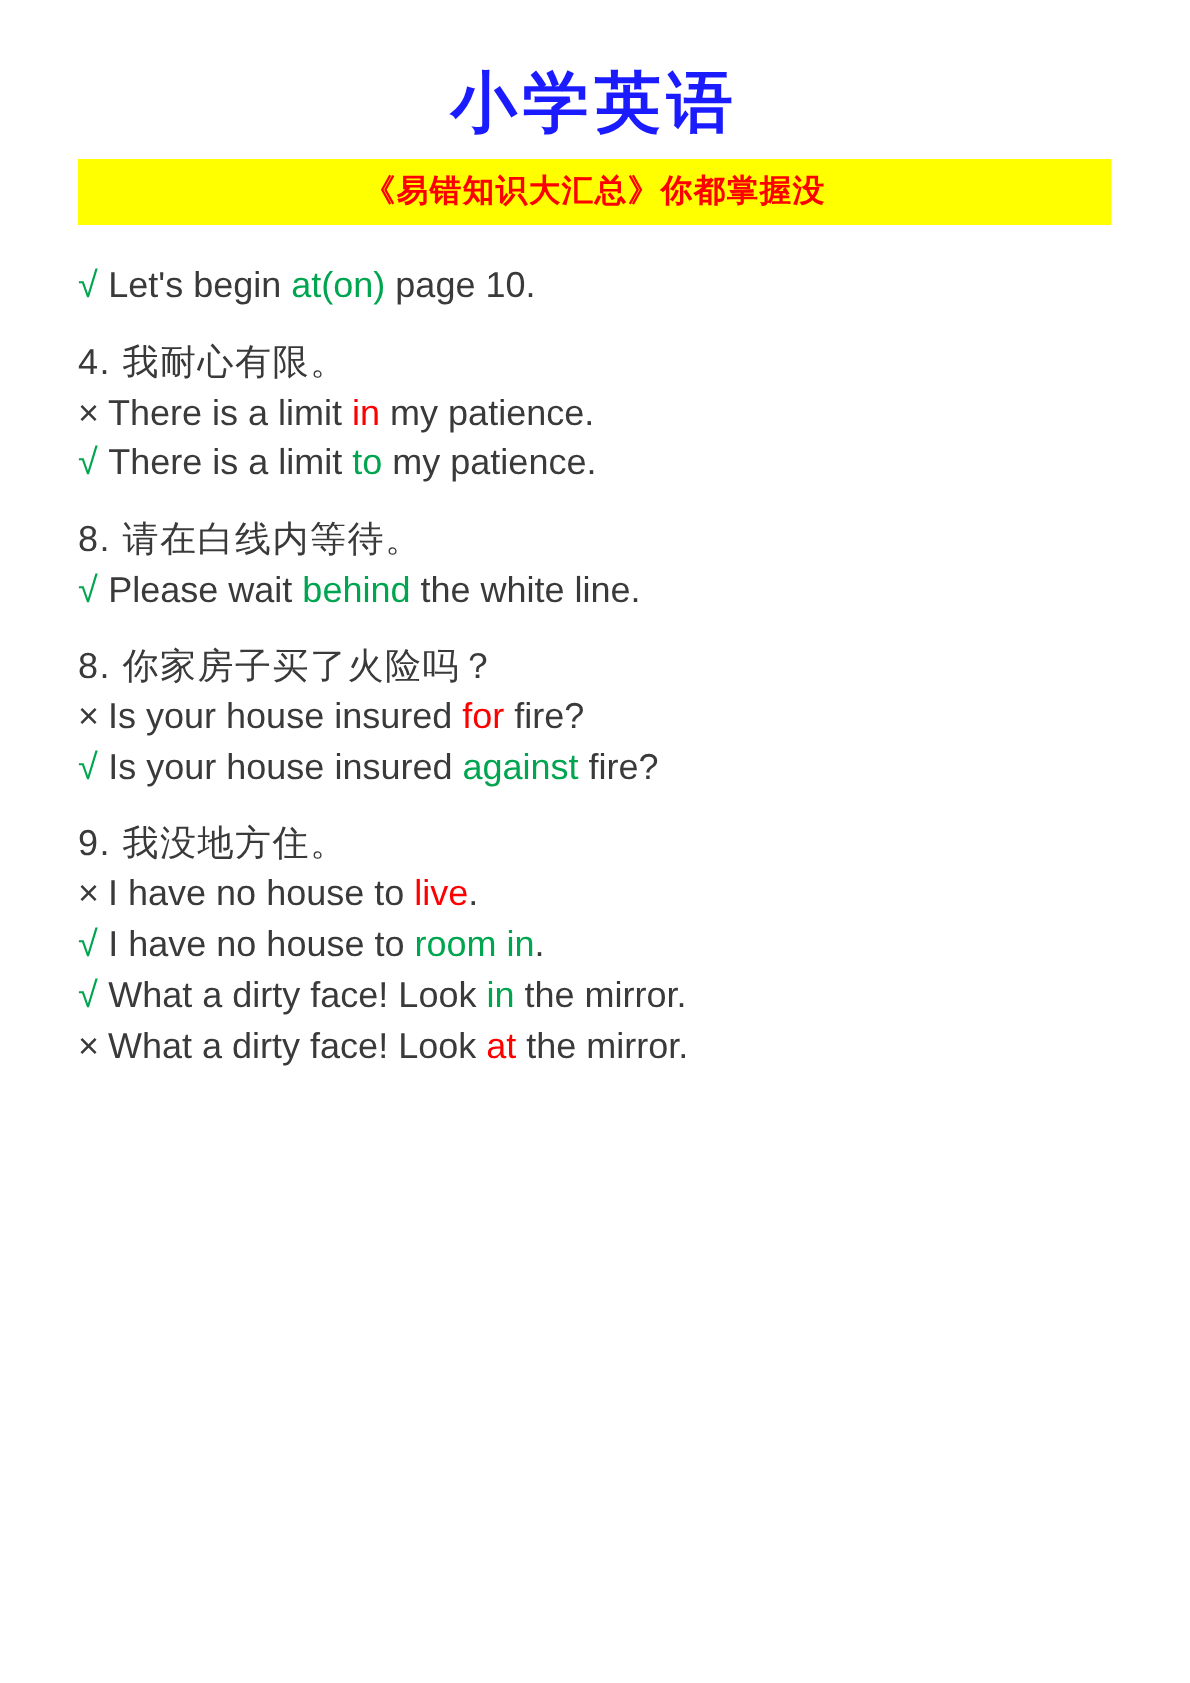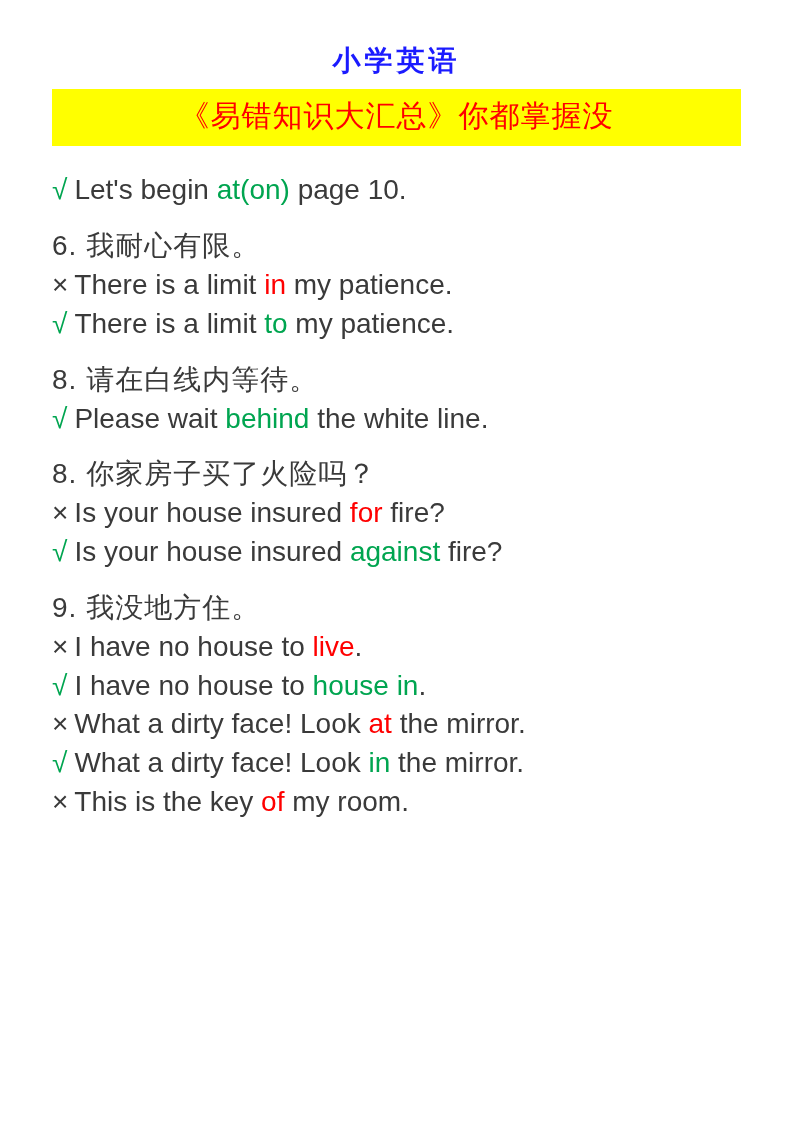--- a/index.html
+++ b/index.html
@@ -18,42 +18,42 @@
     width: 793px;
     height: 1122px;
     box-sizing: border-box;
     padding: 40px 52px 0 52px;
     position: relative;
   }
   .doc-title {
     text-align: center;
     font-family: "DejaVu Serif", serif;
     font-weight: bold;
-    font-size: 28px;
+    font-size: 44px;
     letter-spacing: 4px;
     color: #1b1bff;
     margin: 6px 0 14px 0;
     line-height: 1.05;
   }
   .doc-subtitle-band {
     background: #ffff00;
     padding: 7px 4px 9px 4px;
     text-align: center;
     margin: 0 0 26px 0;
   }
   .doc-subtitle {
     font-family: "DejaVu Serif", serif;
-    font-weight: normal;
-    font-size: 30px;
+    font-weight: bold;
+    font-size: 21px;
     letter-spacing: 1px;
     color: #ff0000;
     white-space: nowrap;
   }
   .line {
-    font-size: 28px;
+    font-size: 24px;
     line-height: 1.28;
     margin: 0 0 3px 0;
     white-space: nowrap;
   }
   .line.cn {
     margin-top: 20px;
     color: #3a3a3a;
     letter-spacing: 1px;
   }
   .line.first {
@@ -89,40 +89,39 @@
 
   <div class="doc-subtitle-band">
     <span class="doc-subtitle">《易错知识大汇总》你都掌握没</span>
   </div>
 
   <div id="entries">
       <div class="grp">
         <div class="line first"><span class="mark-ok">√</span><span>Let's begin </span><span class="hl-right">at(on)</span><span> page 10.</span></div>
       </div>
       <div class="grp">
-        <div class="line cn">6.  我耐心有限。</div>
+        <div class="line cn">4.  我耐心有限。</div>
         <div class="line"><span class="mark-bad">×</span><span>There is a limit </span><span class="hl-wrong">in</span><span> my patience.</span></div>
         <div class="line"><span class="mark-ok">√</span><span>There is a limit </span><span class="hl-right">to</span><span> my patience.</span></div>
       </div>
       <div class="grp">
         <div class="line cn">8.  请在白线内等待。</div>
         <div class="line"><span class="mark-ok">√</span><span>Please wait </span><span class="hl-right">behind</span><span> the white line.</span></div>
       </div>
       <div class="grp">
         <div class="line cn">8.  你家房子买了火险吗？</div>
         <div class="line"><span class="mark-bad">×</span><span>Is your house insured </span><span class="hl-wrong">for</span><span> fire?</span></div>
         <div class="line"><span class="mark-ok">√</span><span>Is your house insured </span><span class="hl-right">against</span><span> fire?</span></div>
       </div>
       <div class="grp">
         <div class="line cn">9.  我没地方住。</div>
         <div class="line"><span class="mark-bad">×</span><span>I have no house to </span><span class="hl-wrong">live</span><span>.</span></div>
-        <div class="line"><span class="mark-ok">√</span><span>I have no house to </span><span class="hl-right">house in</span><span>.</span></div>
+        <div class="line"><span class="mark-ok">√</span><span>I have no house to </span><span class="hl-right">room in</span><span>.</span></div>
       </div>
       <div class="grp">
+        <div class="line"><span class="mark-ok">√</span><span>What a dirty face! Look </span><span class="hl-right">in</span><span> the mirror.</span></div>
         <div class="line"><span class="mark-bad">×</span><span>What a dirty face! Look </span><span class="hl-wrong">at</span><span> the mirror.</span></div>
-        <div class="line"><span class="mark-ok">√</span><span>What a dirty face! Look </span><span class="hl-right">in</span><span> the mirror.</span></div>
       </div>
       <div class="grp">
-        <div class="line"><span class="mark-bad">×</span><span>This is the key </span><span class="hl-wrong">of</span><span> my room.</span></div>
       </div>
     </div>
 
 </div>
 
 </body></html>

